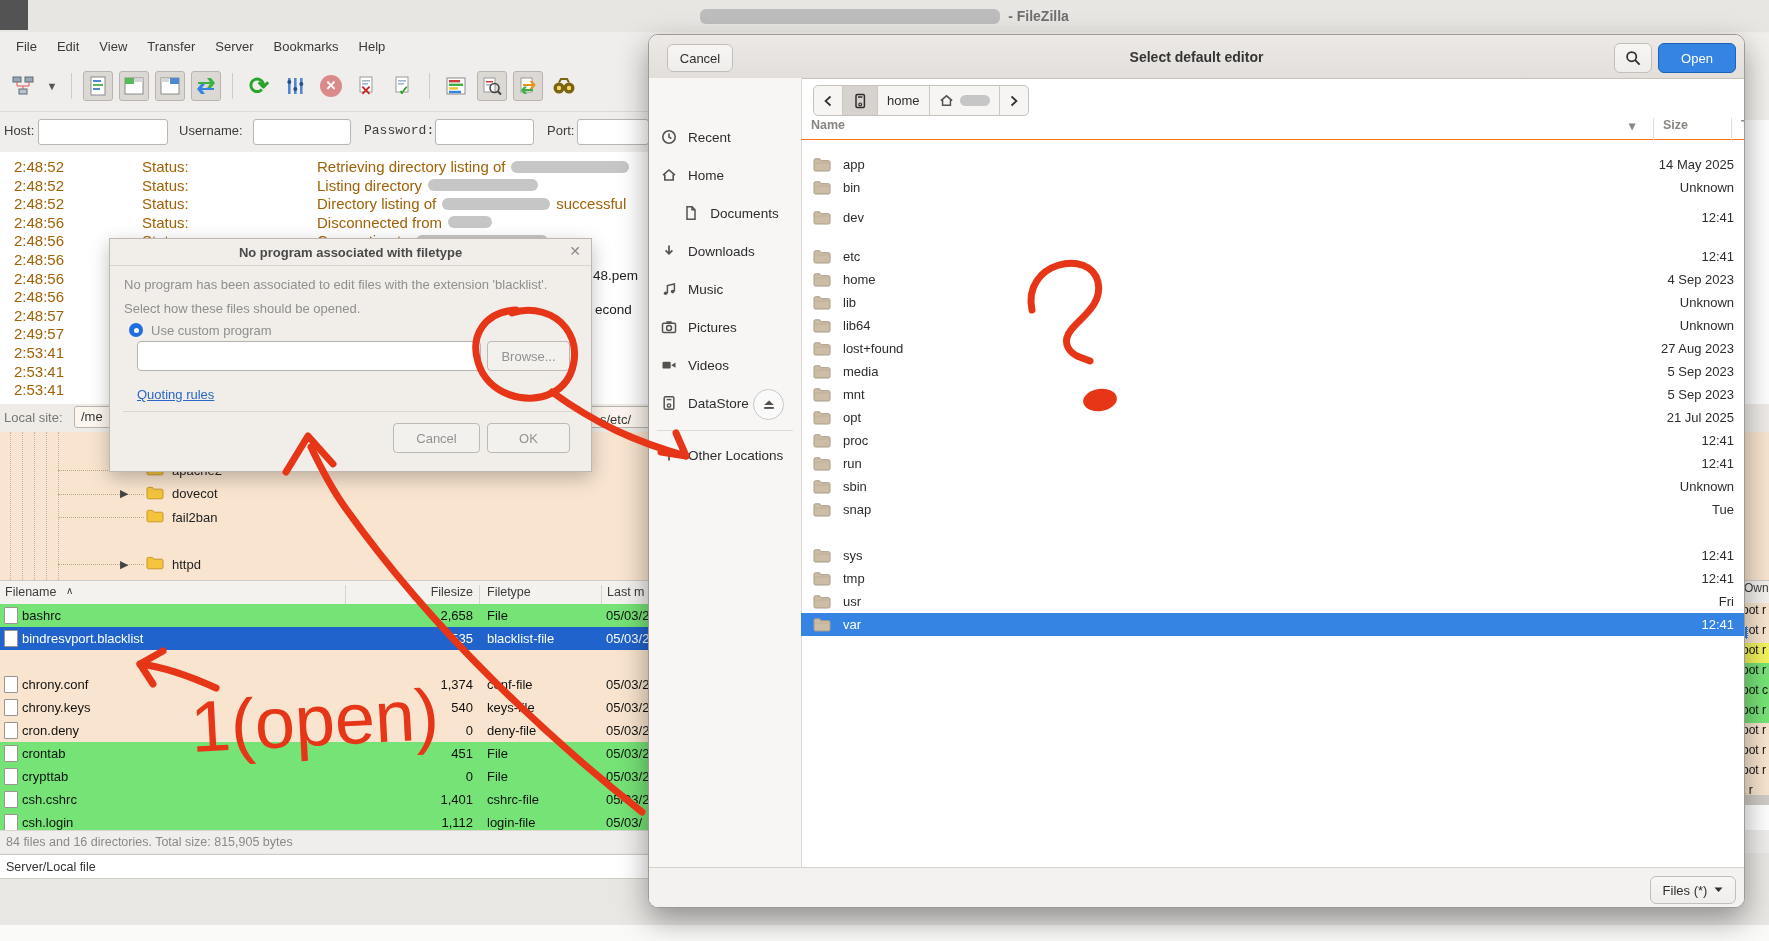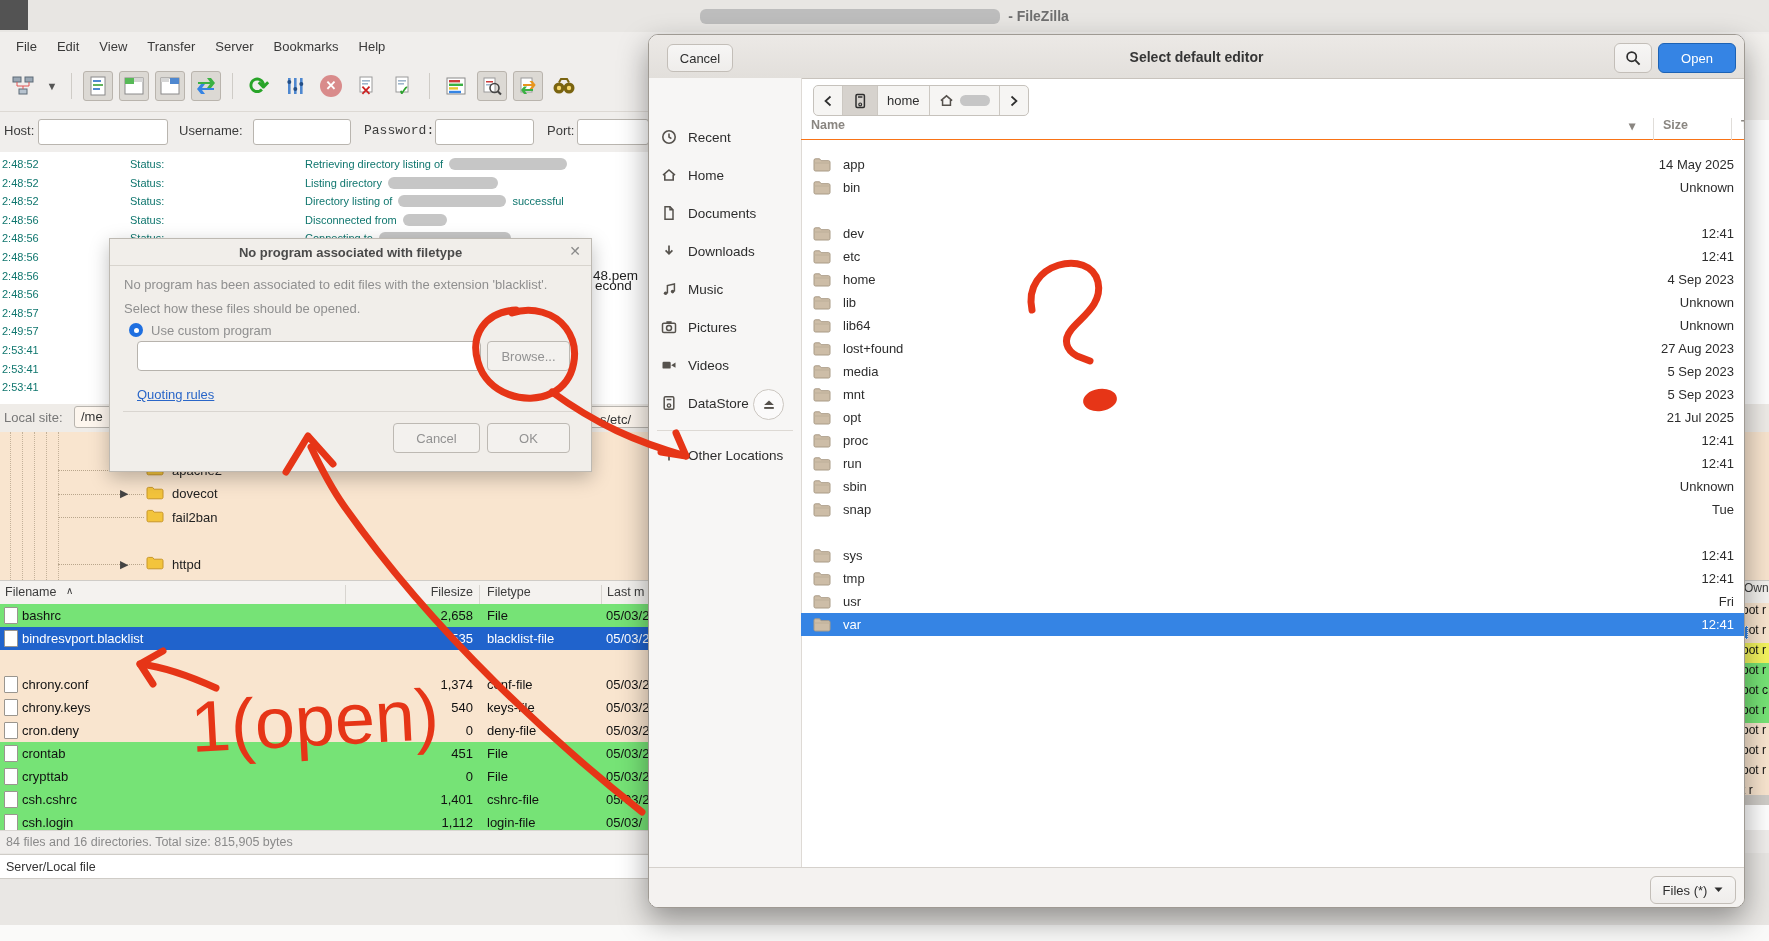--- a/index.html
+++ b/index.html
@@ -16,21 +16,21 @@
   .menu-item{padding:3px 10px;font-size:13px;color:#3a3a3a;}
   .toolbar{left:0;top:60px;width:1769px;height:52px;background:#f0eeec;border-bottom:1px solid #ddd9d4;display:flex;align-items:center;padding-left:8px;box-sizing:border-box;gap:6px;}
   .tbtn{width:30px;height:30px;display:flex;align-items:center;justify-content:center;border-radius:3px;font-size:18px;}
   .tbtn.pressed{background:#dcd9d4;border:1px solid #b9b4ad;box-sizing:border-box;}
   .tsep{width:1px;height:26px;background:#cfccc7;margin:0 5px;}
   .qc{left:0;top:112px;width:1769px;height:40px;background:#f0eeec;border-bottom:1px solid #d9d6d1;}
   .qc label{font-size:13px;color:#3c3c3c;}
   .qc-input{position:absolute;height:24px;background:#fff;border:1px solid #b9b5af;border-radius:3px;}
   
   .logarea{left:0;top:152px;width:1769px;height:252px;background:#fff;}
-  .log-line{position:absolute;left:0;width:700px;height:18px;font-size:11px;color:#0f766e;}
+  .log-line{position:absolute;left:12px;width:700px;height:18px;font-size:15px;color:#a16207;}
   .log-line .lt{position:absolute;left:2px;}
   .log-line .ls{position:absolute;left:130px;}
   .log-line .lm{position:absolute;left:305px;white-space:nowrap;display:inline-flex;align-items:center;gap:6px;}
   .fragment{position:absolute;font-size:13.5px;color:#222;}
   
   .localsite{left:0;top:404px;width:1769px;height:28px;background:#efece8;border-bottom:1px solid #ddd9d3;}
   .ls-input{position:absolute;left:74px;top:2px;width:640px;height:22px;background:#fdf6ee;border:1px solid #b9b5af;border-radius:3px;font-size:13px;color:#333;padding:2px 6px;box-sizing:border-box;}
   .treearea{left:0;top:432px;width:1769px;height:148px;background:#f9e5cf;}
   .guide{position:absolute;top:0;height:148px;border-left:1px dotted #c4b29a;}
   .tree-row{position:absolute;left:0;width:400px;height:22px;display:flex;align-items:center;font-size:13px;color:#222;}
@@ -297,21 +297,21 @@
         <span class="lt">2:53:41</span>
       </div>
       <div class="log-line" style="top: 210.6px;">
         <span class="lt">2:53:41</span>
       </div>
       <div class="log-line" style="top: 229.2px;">
         <span class="lt">2:53:41</span>
       </div>
     </div>
   <span class="fragment" style="left:593px;top:268px;">48.pem</span>
-  <span class="fragment" style="left:595px;top:278px;text-align:center;">econd</span>
+  <span class="fragment" style="left:595px;top:302px;text-align:center;">econd</span>
 
   <div class="abs localsite">
     <span class="abs" style="left:4px;top:6px;font-size:13px;color:#777;">Local site:</span>
     <span class="ls-input"><span>/me</span></span>
     <span class="abs" style="left:600px;top:8px;font-size:13px;color:#333;">s/etc/</span>
   </div>
 
   <div class="abs treearea" id="tree-items">
     <span class="guide" style="left:10px;"></span>
       <span class="guide" style="left:22px;"></span>
@@ -509,21 +509,21 @@
             <path d="M8 4.6V8l2.4 1.6" fill="none" stroke="#56524d" stroke-width="1.6"></path>
           </svg>
         <span>Recent</span>
       </div>
       <div class="side-item" style="top:82px;">
         <svg width="16" height="16" viewBox="0 0 16 16">
             <path d="M2 8.2 8 3l6 5.2M3.8 7.4V13h8.4V7.4" fill="none" stroke="#56524d" stroke-width="1.6"></path>
           </svg>
         <span>Home</span>
       </div>
-      <div class="side-item" style="top:120px;">
+      <div class="side-item" style="top:120px;justify-content:center;">
         <svg width="16" height="16" viewBox="0 0 16 16">
             <path d="M4 1.8h5l3 3v9.4H4z" fill="none" stroke="#56524d" stroke-width="1.5"></path>
             <path d="M9 1.8v3h3" fill="none" stroke="#56524d" stroke-width="1.5"></path>
           </svg>
         <span>Documents</span>
       </div>
       <div class="side-item" style="top:158px;">
         <svg width="16" height="16" viewBox="0 0 16 16">
             <path d="M8 2.5v8M4.6 7.4 8 10.8l3.4-3.4" fill="none" stroke="#56524d" stroke-width="1.7"></path>
           </svg>
@@ -624,21 +624,21 @@
           <span class="gdate">14 May 2025</span>
         </div>
         <div class="gtk-row" style="top: 23px;">
     <svg width="18" height="15" viewBox="0 0 18 15">
             <path d="M1 3.2C1 2.4 1.6 1.8 2.4 1.8h4.2l1.5 1.9h7.5c.8 0 1.4.6 1.4 1.4v7.5c0 .8-.6 1.4-1.4 1.4H2.4c-.8 0-1.4-.6-1.4-1.4z" fill="#cdbda7" stroke="#a99b86"></path>
             <path d="M1 6h16" stroke="#bdaf99"></path>
           </svg>
   <span class="gname">bin</span>
           <span class="gdate">Unknown</span>
         </div>
-        <div class="gtk-row" style="top: 69px; text-align: right;">
+        <div class="gtk-row" style="top: 53px; text-align: right;">
     <svg width="18" height="15" viewBox="0 0 18 15">
             <path d="M1 3.2C1 2.4 1.6 1.8 2.4 1.8h4.2l1.5 1.9h7.5c.8 0 1.4.6 1.4 1.4v7.5c0 .8-.6 1.4-1.4 1.4H2.4c-.8 0-1.4-.6-1.4-1.4z" fill="#cdbda7" stroke="#a99b86"></path>
             <path d="M1 6h16" stroke="#bdaf99"></path>
           </svg>
   <span class="gname">dev</span>
           <span class="gdate">12:41</span>
         </div>
         <div class="gtk-row" style="top: 92px;">
     <svg width="18" height="15" viewBox="0 0 18 15">
             <path d="M1 3.2C1 2.4 1.6 1.8 2.4 1.8h4.2l1.5 1.9h7.5c.8 0 1.4.6 1.4 1.4v7.5c0 .8-.6 1.4-1.4 1.4H2.4c-.8 0-1.4-.6-1.4-1.4z" fill="#cdbda7" stroke="#a99b86"></path>

